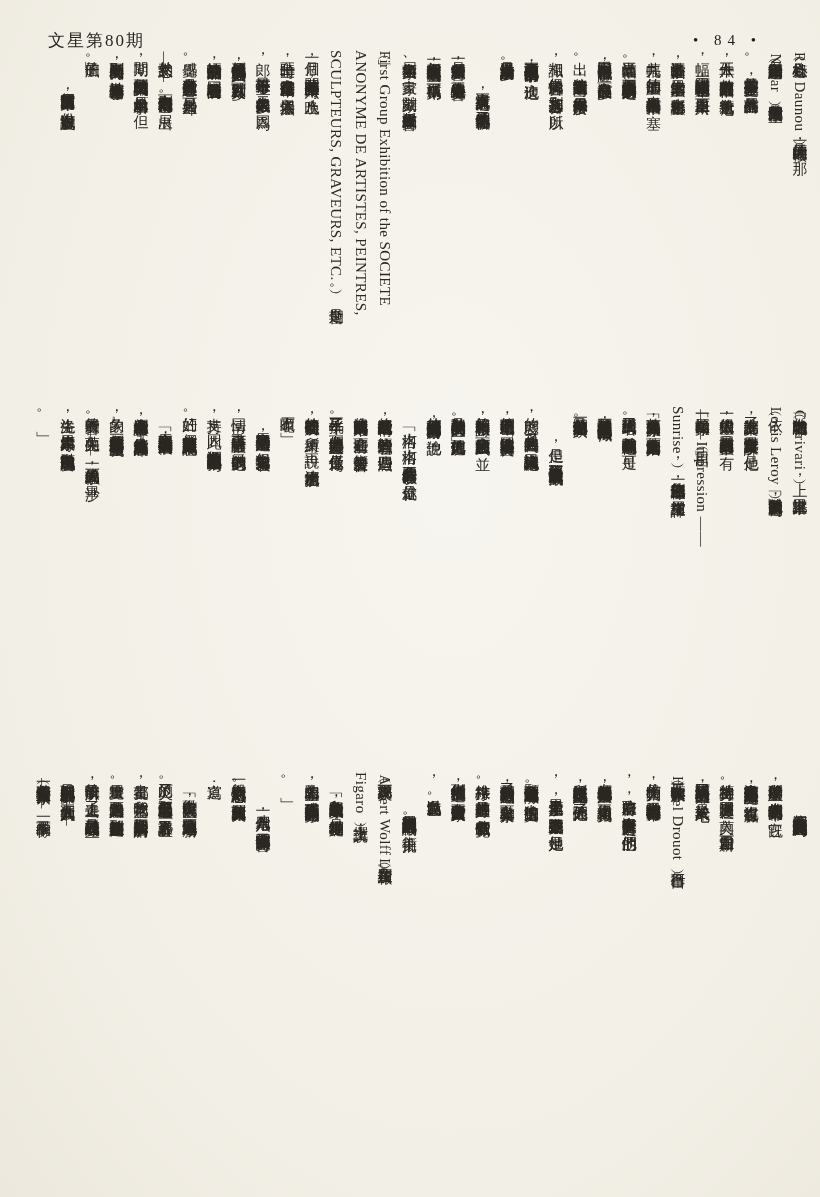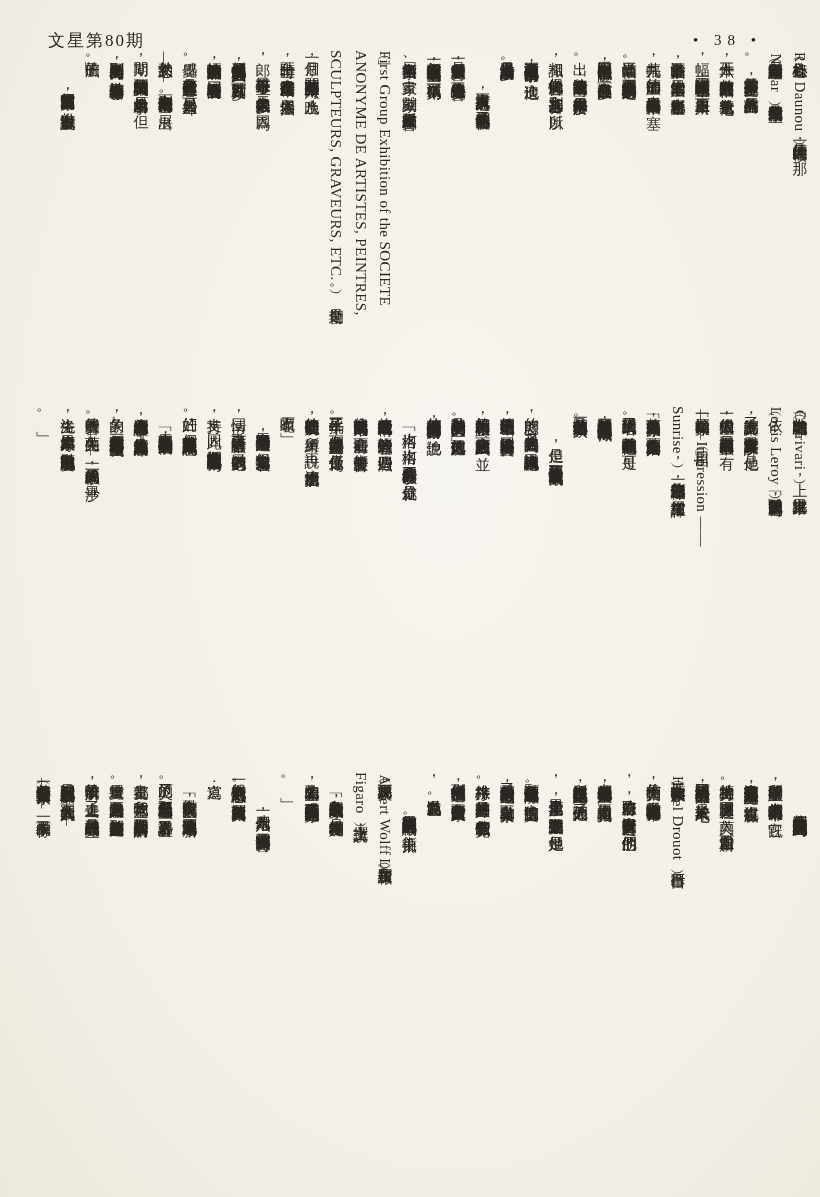--- a/index.html
+++ b/index.html
@@ -55,21 +55,21 @@
   .band-0 { height: 350px; }
   .band-1 { height: 358px; margin-top: 6px; }
   .band-2 { height: 394px; margin-top: 8px; }
 </style>
 </head>
 <body>
 
 <div class="page">
   <div class="header">
     <div class="journal-title">文星第80期</div>
-    <div class="page-number">• 38 •</div>
+    <div class="page-number">• 84 •</div>
   </div>
 
   <div class="content">
     <section class="band band-0">
         <div class="col">心杜奴街（Rue Daunou）的一幢大厦的二樓，那</div>
         <div class="col">是向攝影家納達爾（Nadar）免費借來的幾間工作室</div>
         <div class="col">。參加的畫家有二十五位之多，共展出的作品一百</div>
         <div class="col">六十五件，其中有莫內的油畫五幅，色粉筆速寫七</div>
         <div class="col">幅，雷諾阿油畫六幅和一幅色粉筆畫，西斯里與畢</div>
         <div class="col">沙洛各油畫五幅，摩里索的油畫，水彩與色粉筆畫</div>

